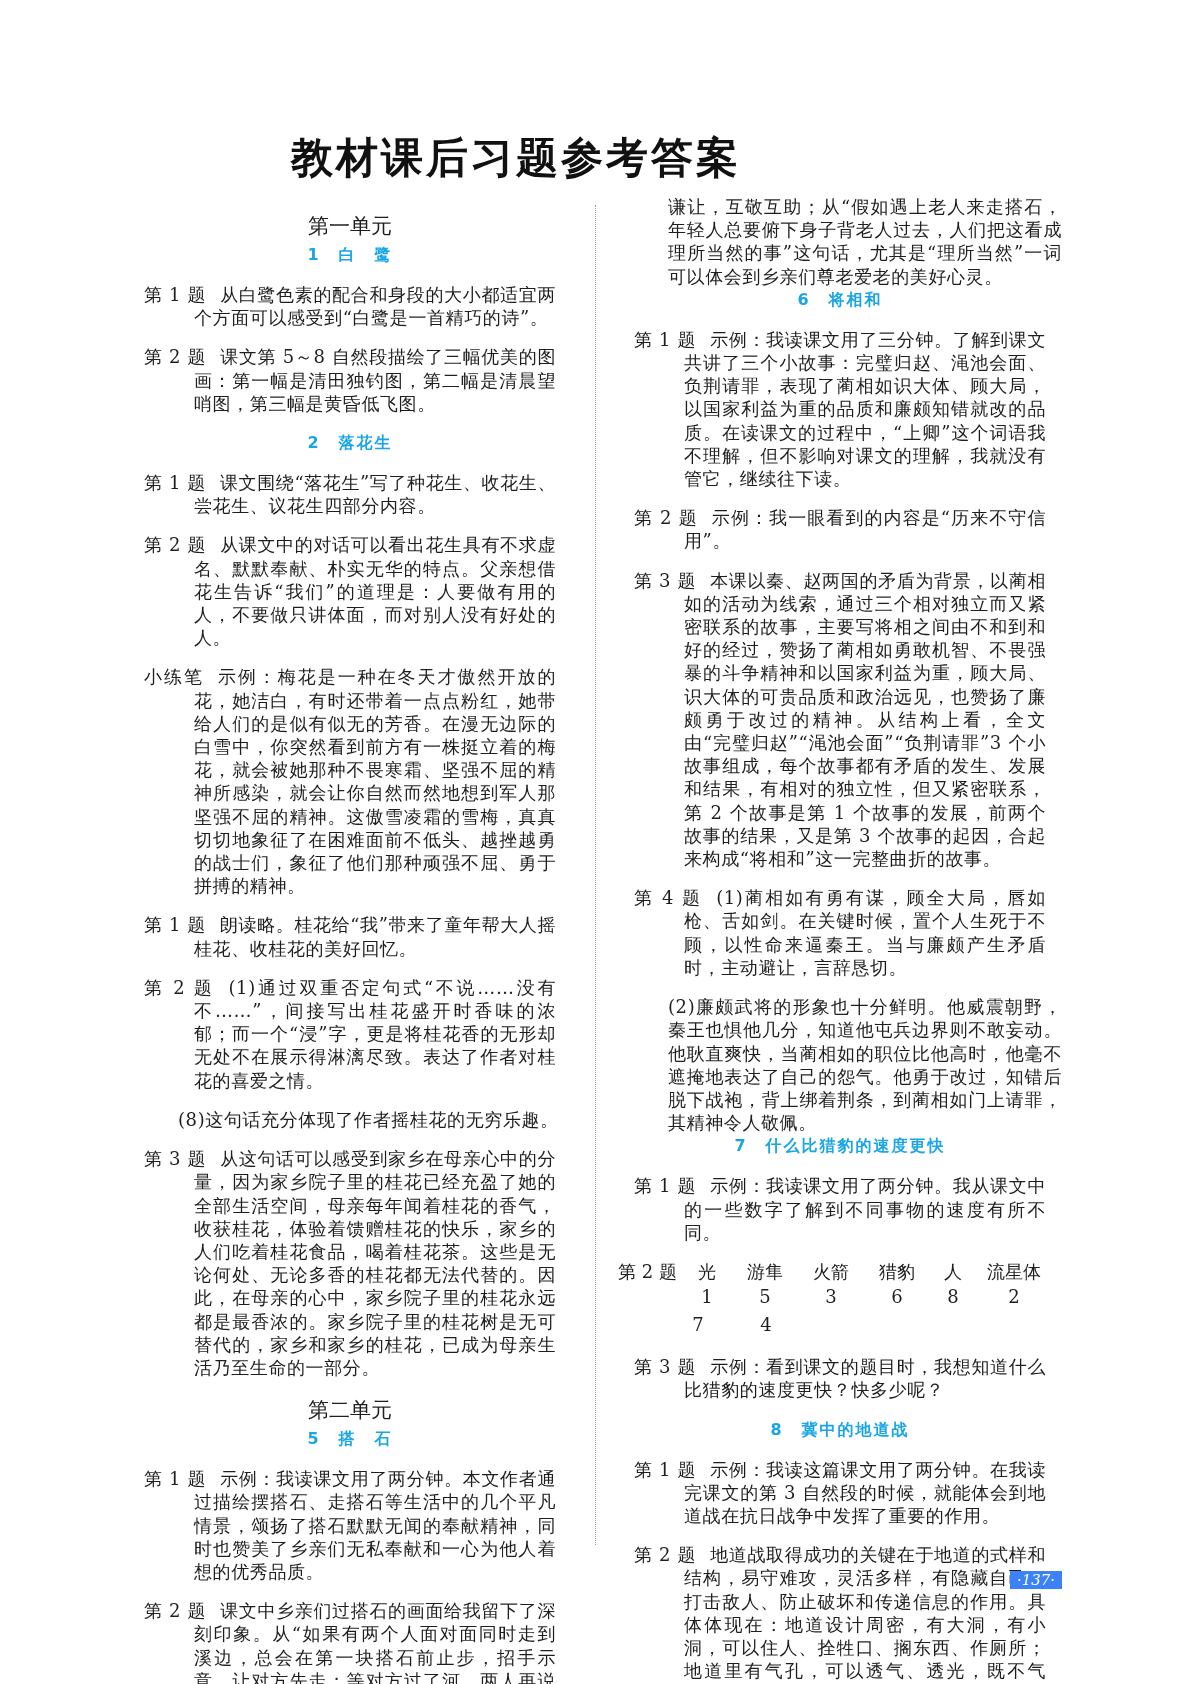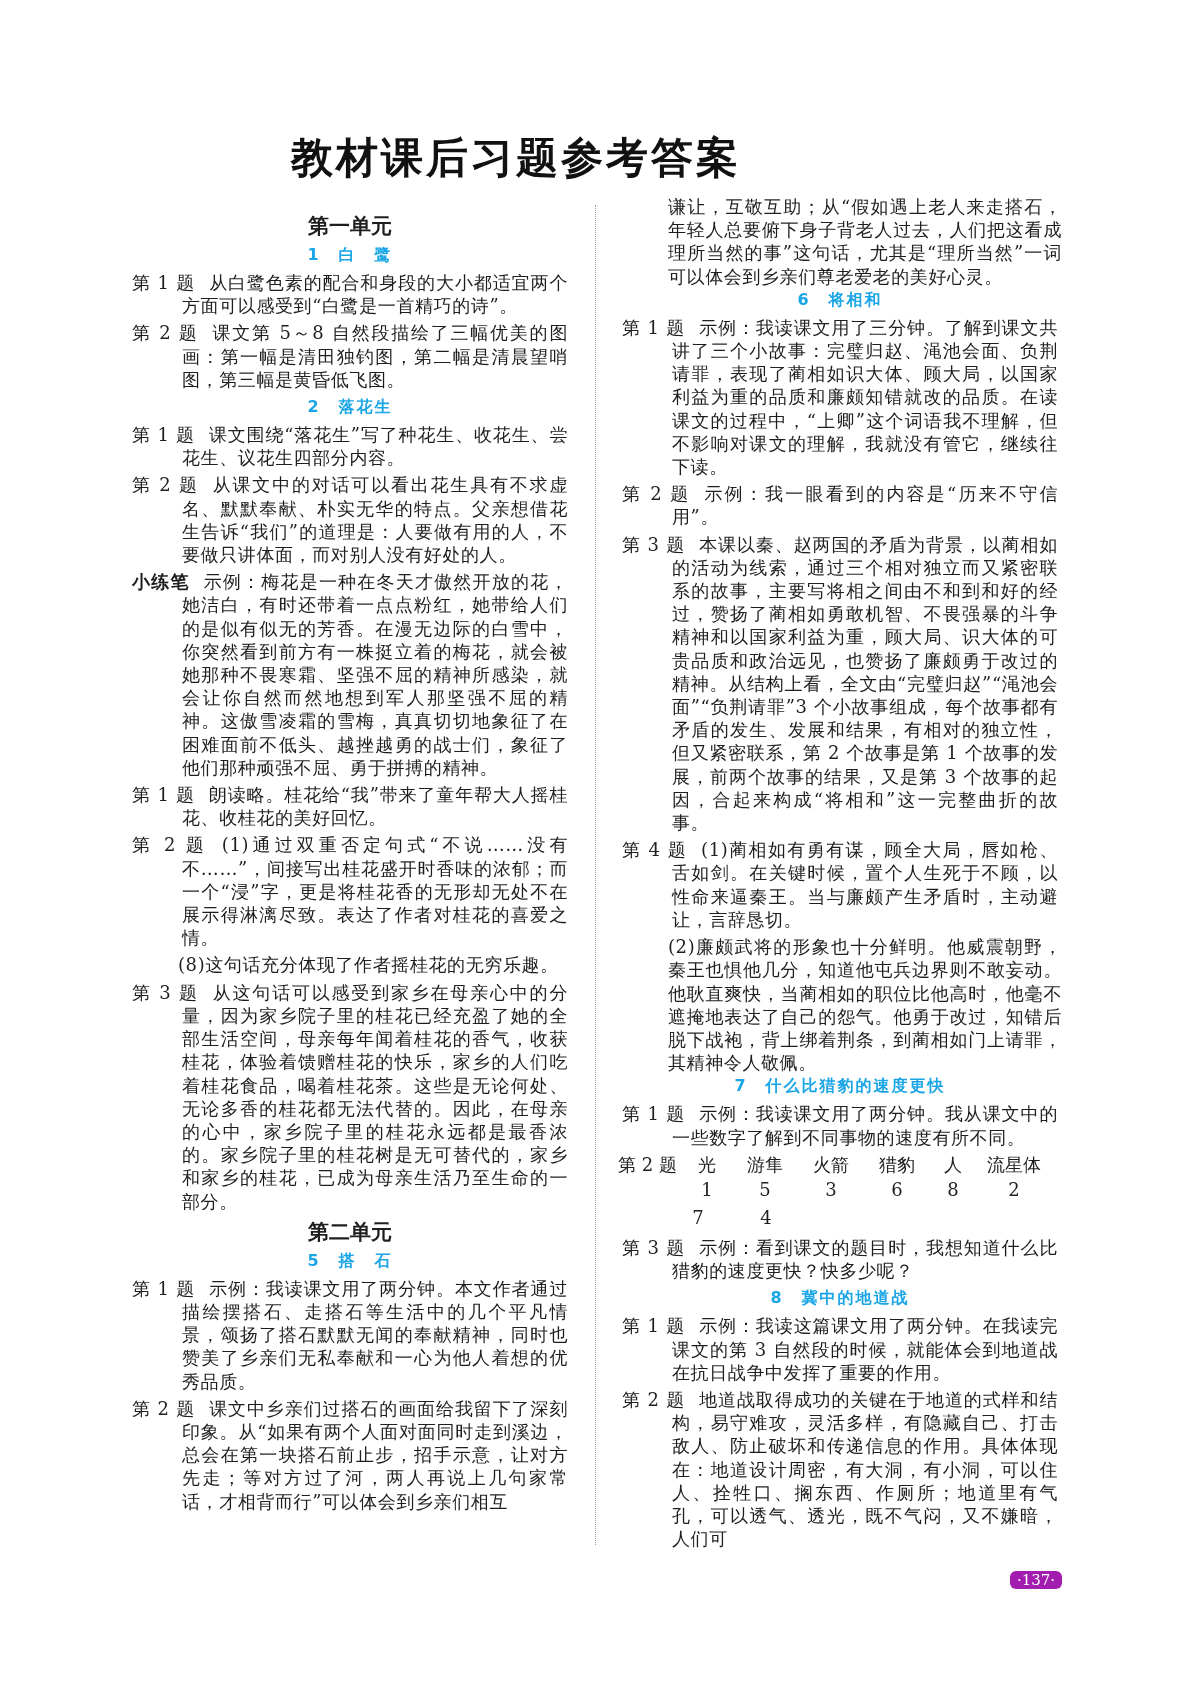--- a/index.html
+++ b/index.html
@@ -18,45 +18,46 @@
     position: absolute; top: 207px;
     font-size: 18px; line-height: 23.2px;
   }
   .col-left { left: 128px; width: 444px; }
   .col-right { left: 618px; width: 444px; top: 195px; }
   .divider {
     position: absolute; left: 595px; top: 205px; height: 1340px; width: 0;
     border-left: 1px dotted #9a9a9a;
   }
   .unit-title {
-    text-align: center; font-weight: bold; font-size: 21px;
+    text-align: center; font-weight: normal; font-size: 21px;
     line-height: 30px; margin: 4px 0 2px 0;
     font-family: "DejaVu Sans", "Liberation Sans", sans-serif;
   }
   .lesson-title {
     text-align: center; color: #1aa5e6; font-weight: bold; font-size: 16px;
     line-height: 24px; margin: 0 0 1px 0; letter-spacing: 2px;
     font-family: "DejaVu Sans", "Liberation Sans", sans-serif;
   }
   .lesson-title .num { margin-right: 18px; }
   .q {
     text-align: justify; text-indent: -50px; padding-left: 50px;
-    margin: 4px; letter-spacing: 0.6px;
+    margin: 16px; letter-spacing: 0.6px;
   }
   .q .label { margin-right: 14px; }
-  .q .label-wide { margin-right: 14px; font-weight: bold; }
+  .q .label-wide { margin-right: 14px; }
   .sub { padding-left: 50px; margin: 0; text-align: justify; letter-spacing: 0.6px; }
   .speed-row { display: flex; margin: 0; white-space: nowrap; }
   .speed-row .item { display: inline-block; text-align: center; }
   .speed-label { width: 50px; display: inline-block; margin-right: 14px; }
   .page-badge {
     position: absolute; left: 1010px; top: 1571px; width: 52px; height: 18px;
-    background: #a21caf; color: #ffffff; border-radius: 6px;
+    background: #3b82f6; color: #ffffff; border-radius: 0;
     font-size: 15px; line-height: 18px; text-align: center;
     font-family: "DejaVu Serif", "Liberation Serif", serif;
+    font-style: italic;
   }
 </style>
 </head>
 <body>
 
 <div class="page-title">教材课后习题参考答案</div>
 
 <div class="divider"></div>
 
 <div class="col col-left">

